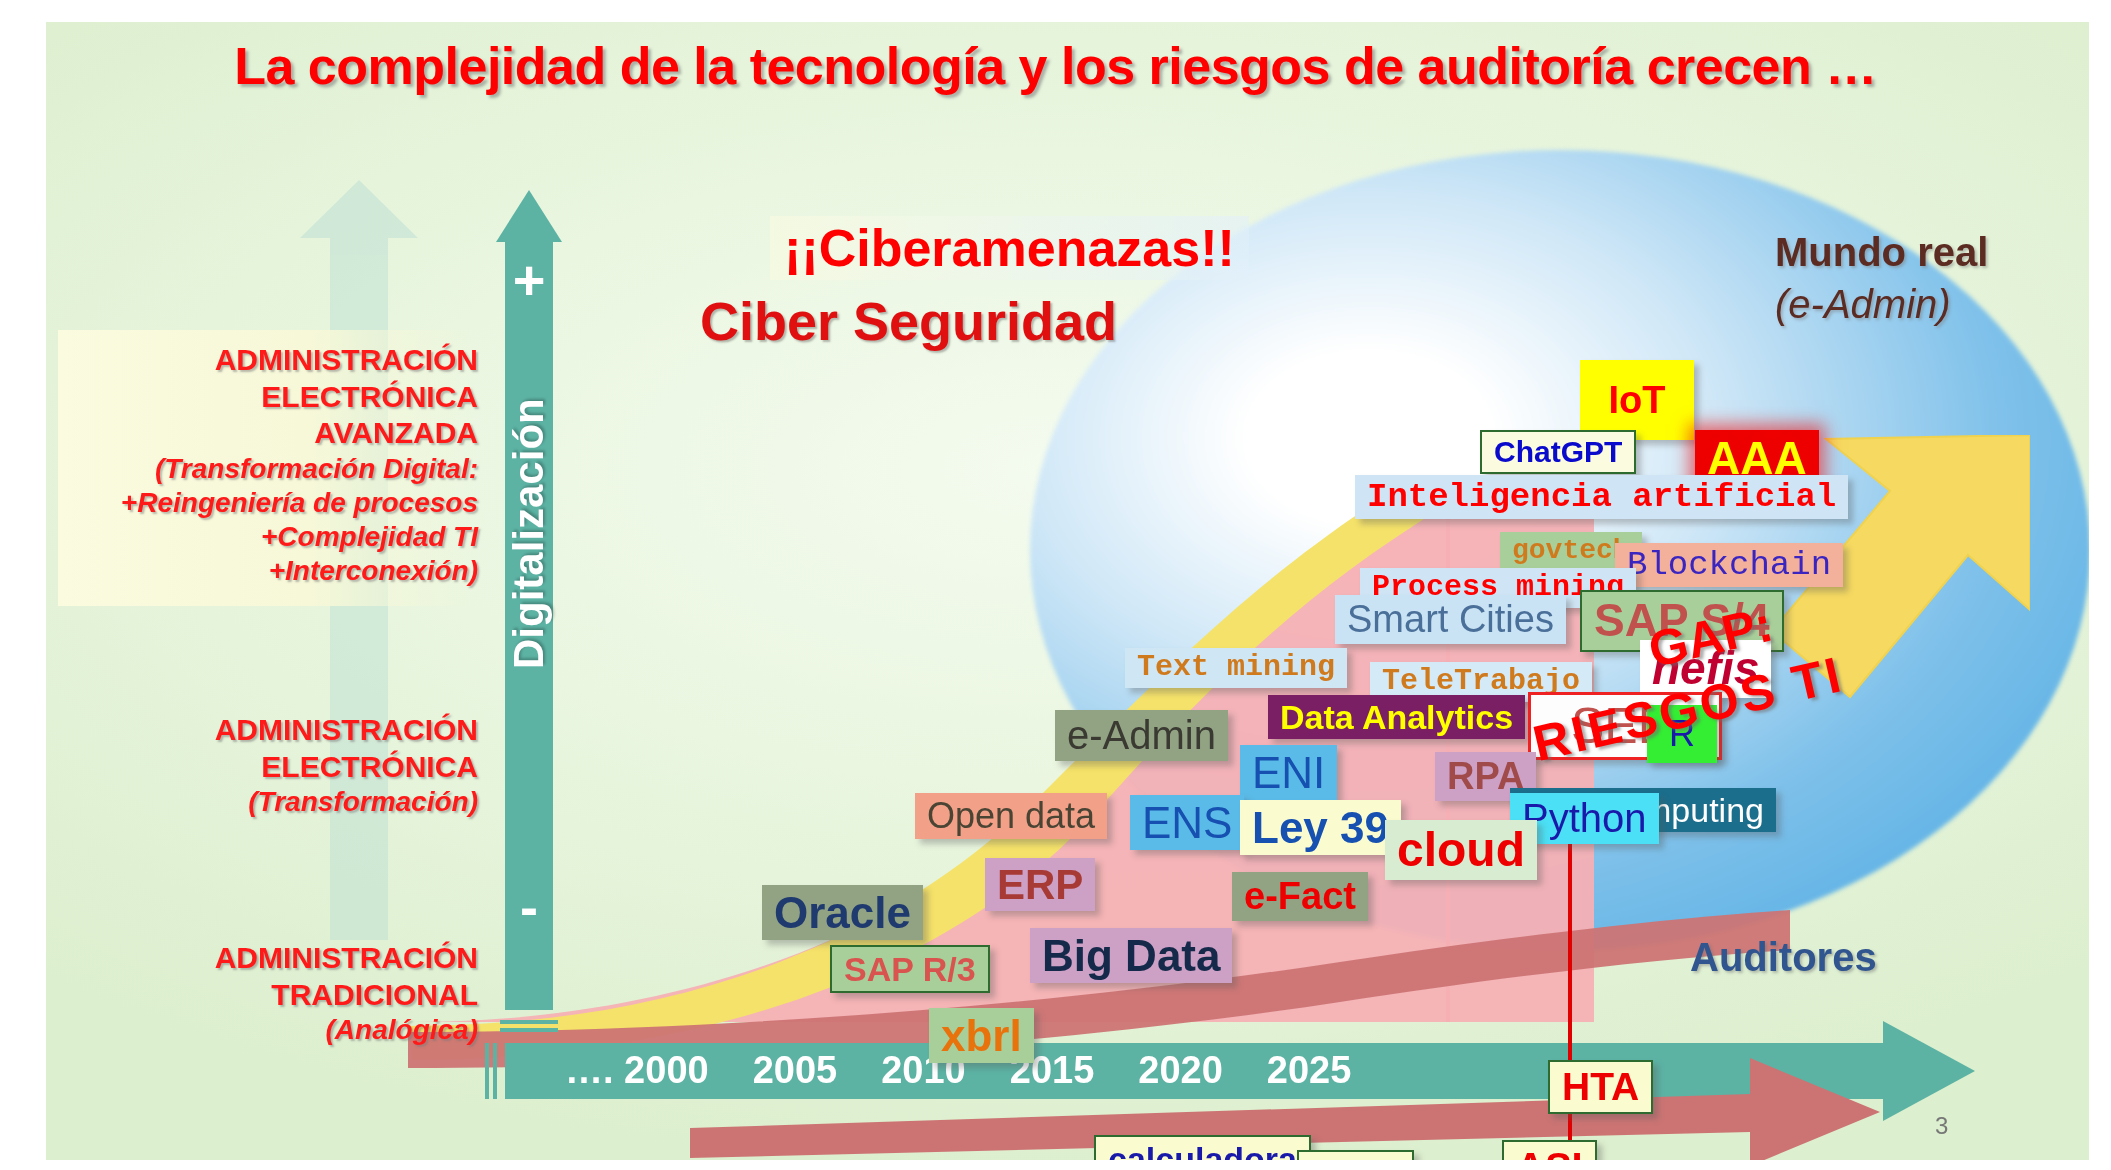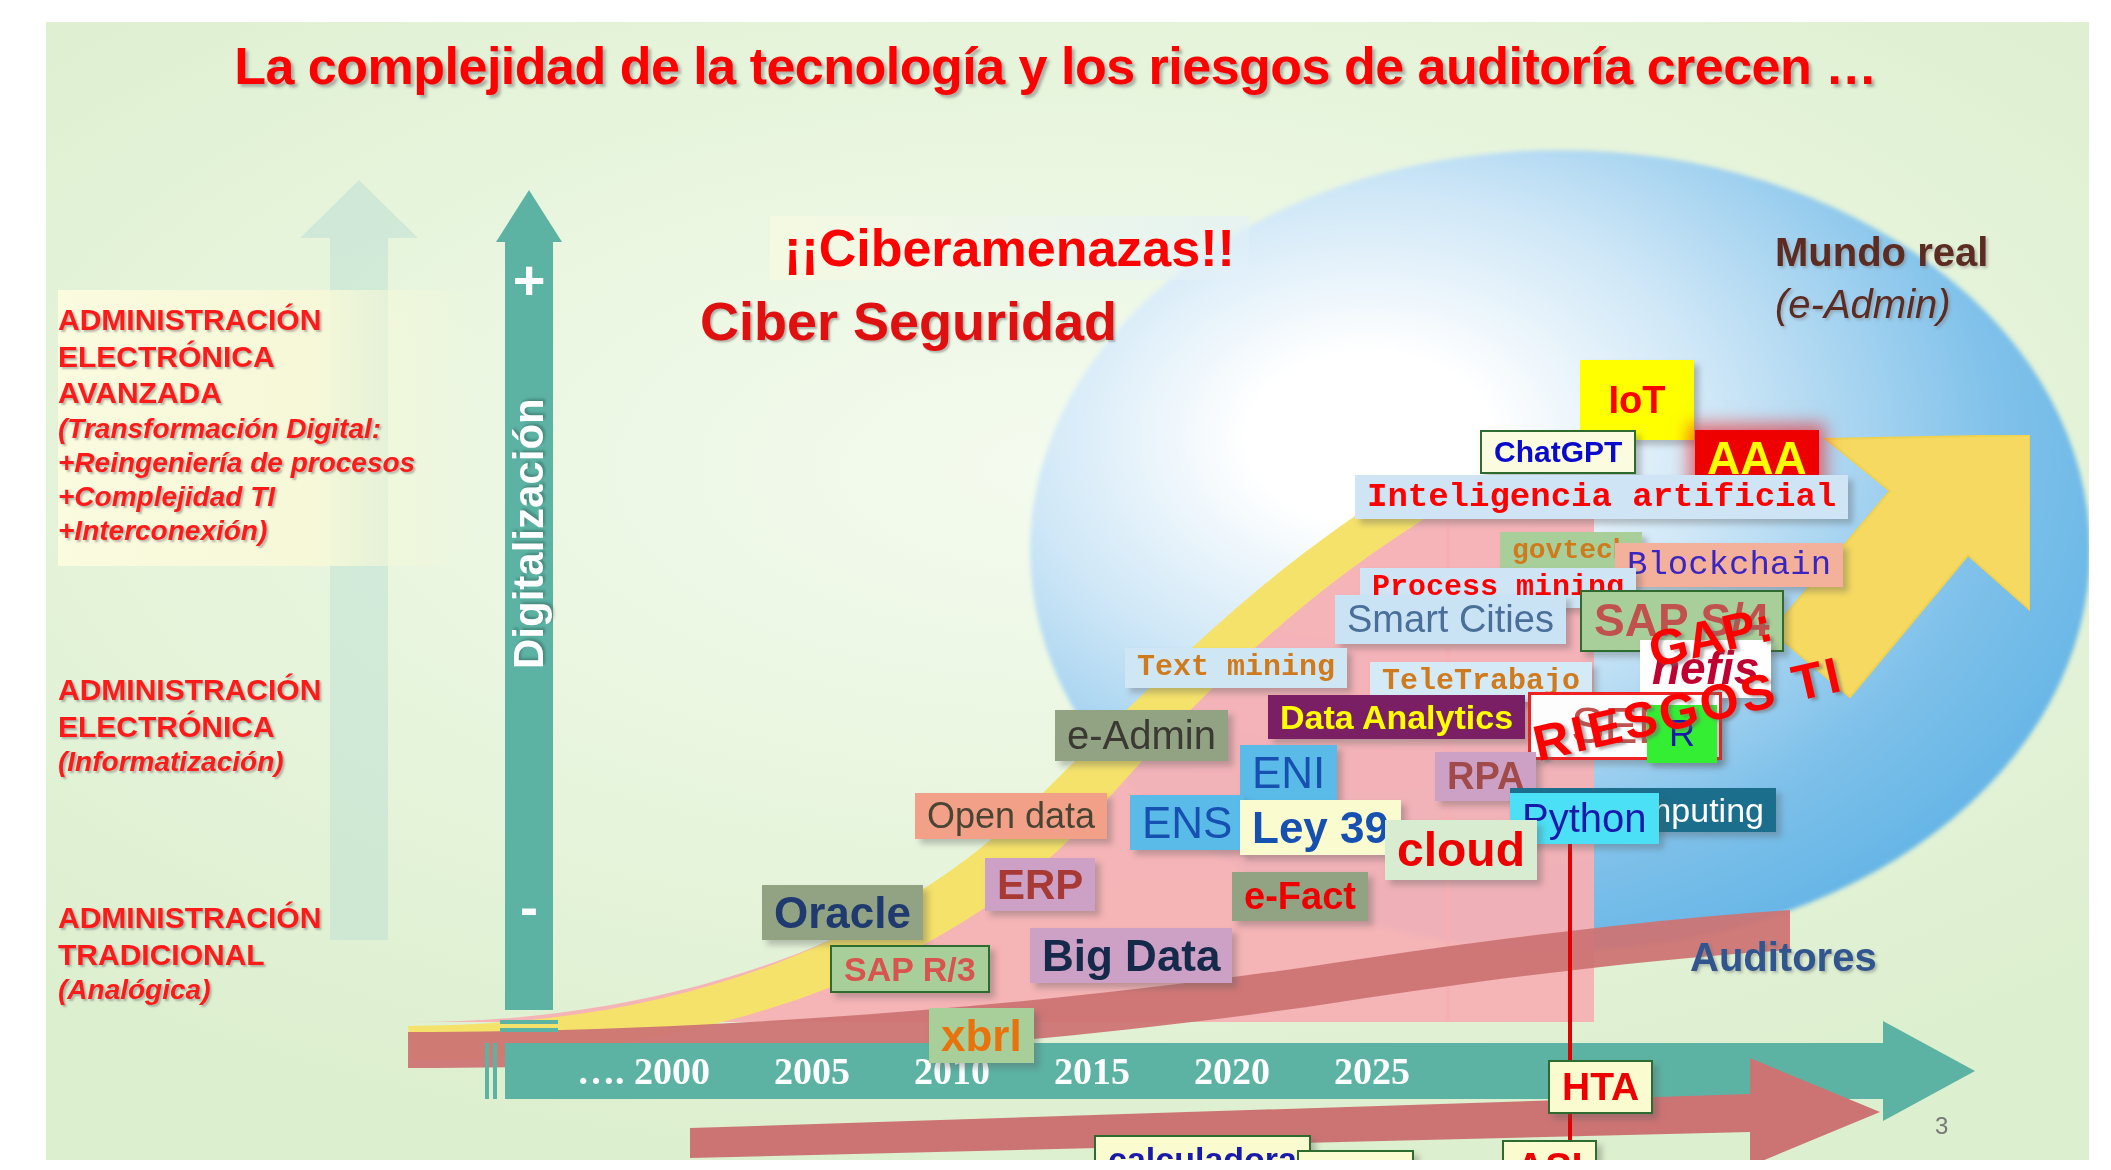--- a/index.html
+++ b/index.html
@@ -63,25 +63,25 @@
   .ghostarrow{position:absolute;left:150px;top:0px;width:120px;height:760px;z-index:1;opacity:.55;}
   .ghostarrow .g-shaft{position:absolute;left:30px;top:55px;width:58px;height:705px;background:#bfe0d4;}
   .ghostarrow .g-head{position:absolute;left:0;top:0;width:0;height:0;border-left:59px solid transparent;border-right:59px solid transparent;border-bottom:58px solid #bfe0d4;}
 
   
   .haxis{position:absolute;left:355px;top:855px;width:1470px;height:72px;z-index:6;}
   .haxis .h-shaft{position:absolute;left:0;top:8px;width:1382px;height:56px;background:#5cb3a4;}
   .haxis .h-head{position:absolute;right:0;top:-14px;width:0;height:0;border-top:50px solid transparent;border-bottom:50px solid transparent;border-left:92px solid #5cb3a4;}
   .haxis .h-cap{position:absolute;left:-12px;top:8px;width:4px;height:56px;background:#5cb3a4;}
   .haxis .h-cap2{position:absolute;left:-20px;top:8px;width:4px;height:56px;background:#5cb3a4;}
-  .years{position:absolute;left:72px;top:14px;width:1200px;display:flex;gap:64px;font-family:Liberation Serif, serif;}
+  .years{position:absolute;left:60px;top:14px;width:1200px;display:flex;gap:44px;}
   .years span{color:#fff;font-size:38px;font-weight:bold;letter-spacing:0px;white-space:nowrap;}
 
   
-  .sb{position:absolute;text-align:left;color:#ff1a1a;z-index:40;}
+  .sb{position:absolute;text-align:right;color:#ff1a1a;z-index:40;margin-top:40px;}
   .sb .hd{font-weight:bold;font-size:30px;line-height:1.22;text-shadow:2px 2px 2px rgba(120,120,120,.5);}
   .sb .sub{font-style:italic;font-weight:bold;font-size:28px;line-height:1.22;text-shadow:2px 2px 2px rgba(120,120,120,.5);}
   #sb-advanced{left:58px;top:290px;width:420px;background:linear-gradient(90deg,#fbfbdf 0%,#f6f8d8 60%,rgba(246,248,216,0) 100%);padding:12px 0 18px;}
   #sb-electronic{left:58px;top:672px;width:420px;}
   #sb-traditional{left:58px;top:900px;width:420px;}
 
   
   .ftxt{position:absolute;z-index:55;white-space:nowrap;}
   #t-ciberamenazas{left:770px;top:186px;font-size:52px;font-weight:bold;color:#ff0000;
      background:linear-gradient(90deg,rgba(247,250,225,.75),rgba(225,240,250,.6));padding:2px 14px;margin-top:30px;}
@@ -232,21 +232,21 @@
         <div>+Complejidad TI</div>
         <div>+Interconexión)</div>
       </div>
   </div>
   <div class="sb" id="sb-electronic">
     <div class="hd" id="sb-electronic-hd">
         <div>ADMINISTRACIÓN</div>
         <div>ELECTRÓNICA</div>
       </div>
     <div class="sub" id="sb-electronic-sub">
-        <div>(Informatización)</div>
+        <div>(Transformación)</div>
       </div>
   </div>
   <div class="sb" id="sb-traditional">
     <div class="hd" id="sb-traditional-hd">
         <div>ADMINISTRACIÓN</div>
         <div>TRADICIONAL</div>
       </div>
     <div class="sub" id="sb-traditional-sub">
         <div>(Analógica)</div>
       </div>

